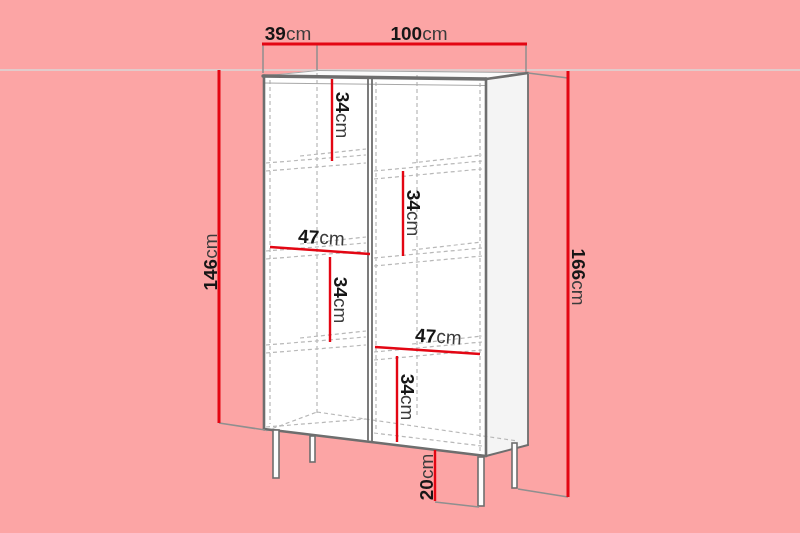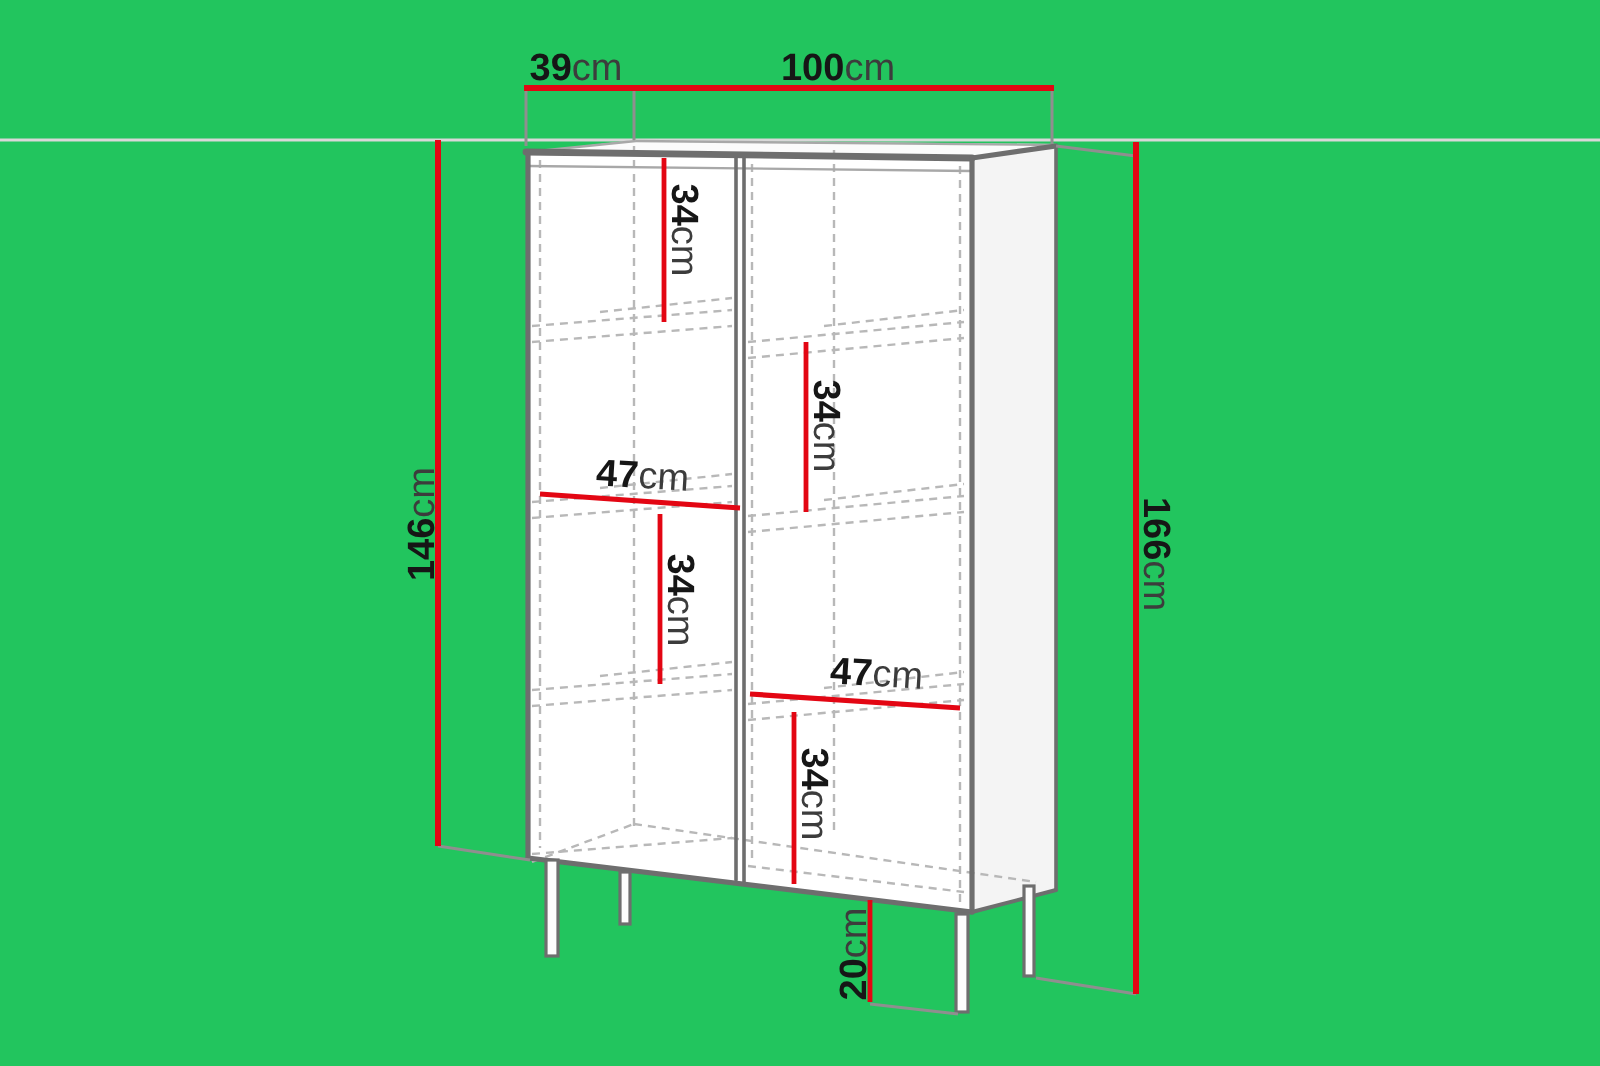--- a/index.html
+++ b/index.html
@@ -1,16 +1,16 @@
 <!DOCTYPE html>
 <html><head>
 <meta charset="utf-8">
 <style>
   html,body{margin:0;padding:0;background:#ffffff;}
-  .stage{position:relative;width:800px;height:533px;background:#22c55e;overflow:hidden;
+  .stage{position:relative;width:800px;height:533px;background:#fca5a5;overflow:hidden;
          font-family:"Liberation Sans", sans-serif;}
   svg{position:absolute;left:0;top:0;display:block;}
   .dim-label{font-family:"Liberation Sans", sans-serif;font-size:19px;letter-spacing:0px;}
   .num{font-weight:700;}
   .unit{font-weight:400;}
   .leg{fill:#fdfdfd;}
 </style>
 </head>
 <body>
 

